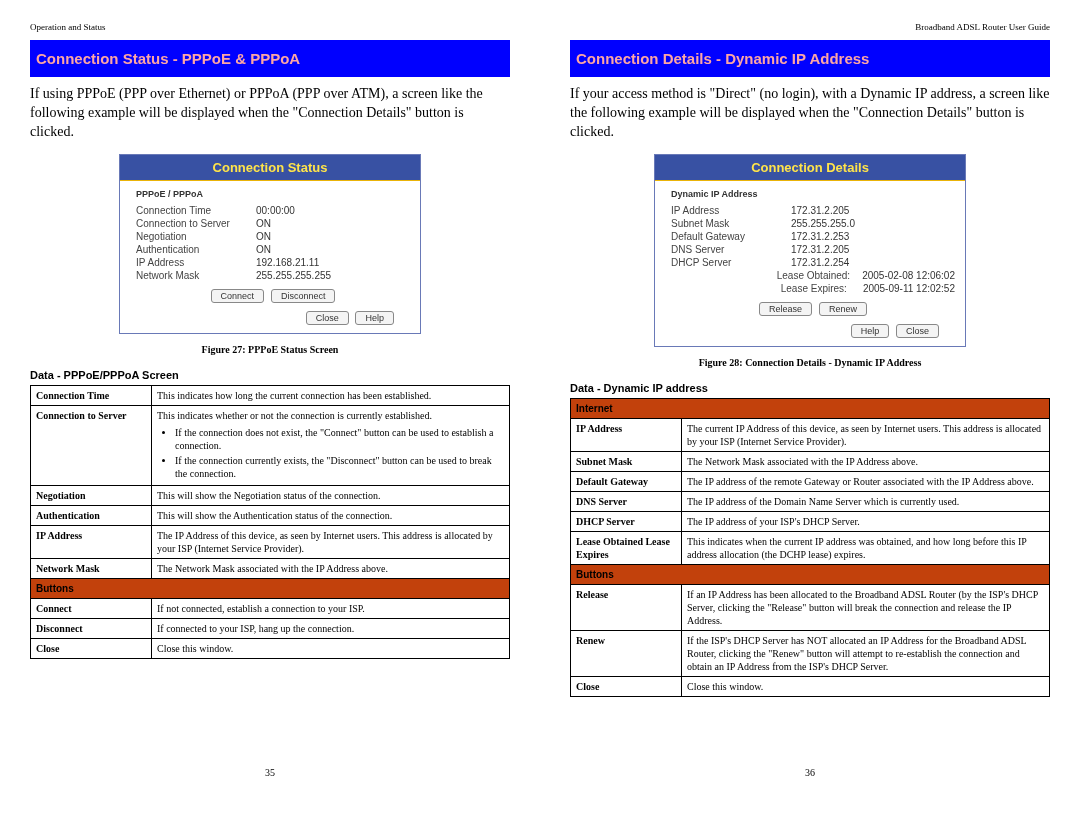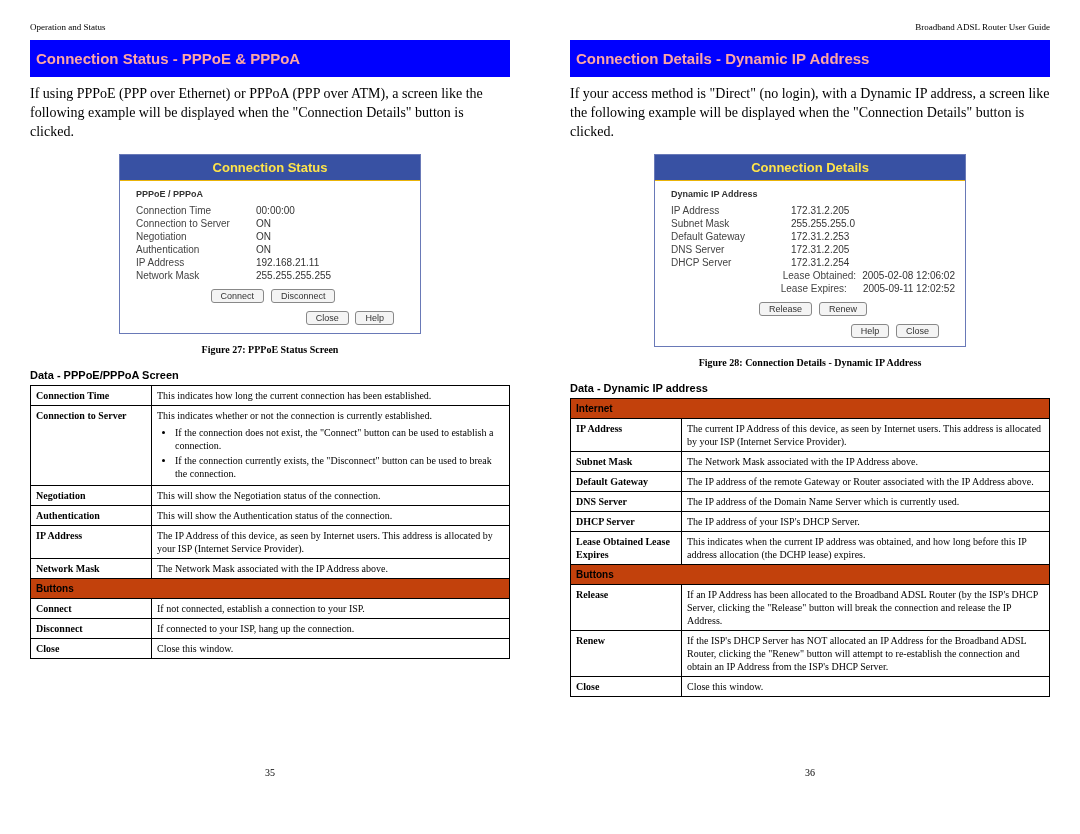--- a/index.html
+++ b/index.html
@@ -265,21 +265,21 @@
             </div>
           <div class="kv-row">
               <span class="k">DNS Server</span>
               <span class="v">172.31.2.205</span>
             </div>
           <div class="kv-row">
               <span class="k">DHCP Server</span>
               <span class="v">172.31.2.254</span>
             </div>
           <div class="kv-row" style="justify-content:flex-end;">
-              <span class="k" style="width:auto; text-align:right; margin-right:6px;padding-left:44px;">Lease Obtained:</span>
+              <span class="k" style="width:auto; text-align:right; margin-right:12px;padding-left:44px;">Lease Obtained:</span>
               <span class="v">2005-02-08 12:06:02</span>
             </div>
           <div class="kv-row" style="justify-content:flex-end;">
               <span class="k" style="width:auto; text-align:right; margin-right:16px;">Lease Expires:</span>
               <span class="v">2005-09-11 12:02:52</span>
             </div>
           <div class="btns">
             <span class="btn">Release</span>
             <span class="btn">Renew</span>
           </div>

